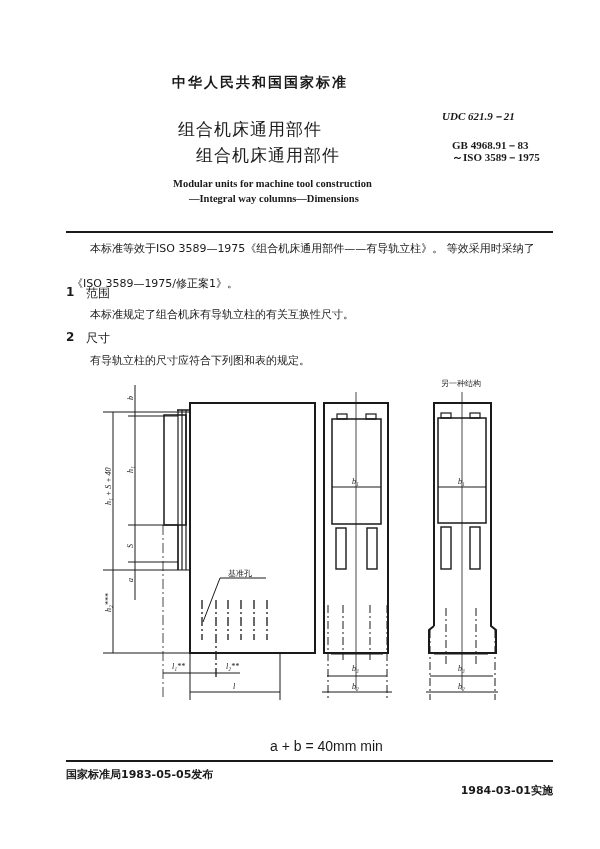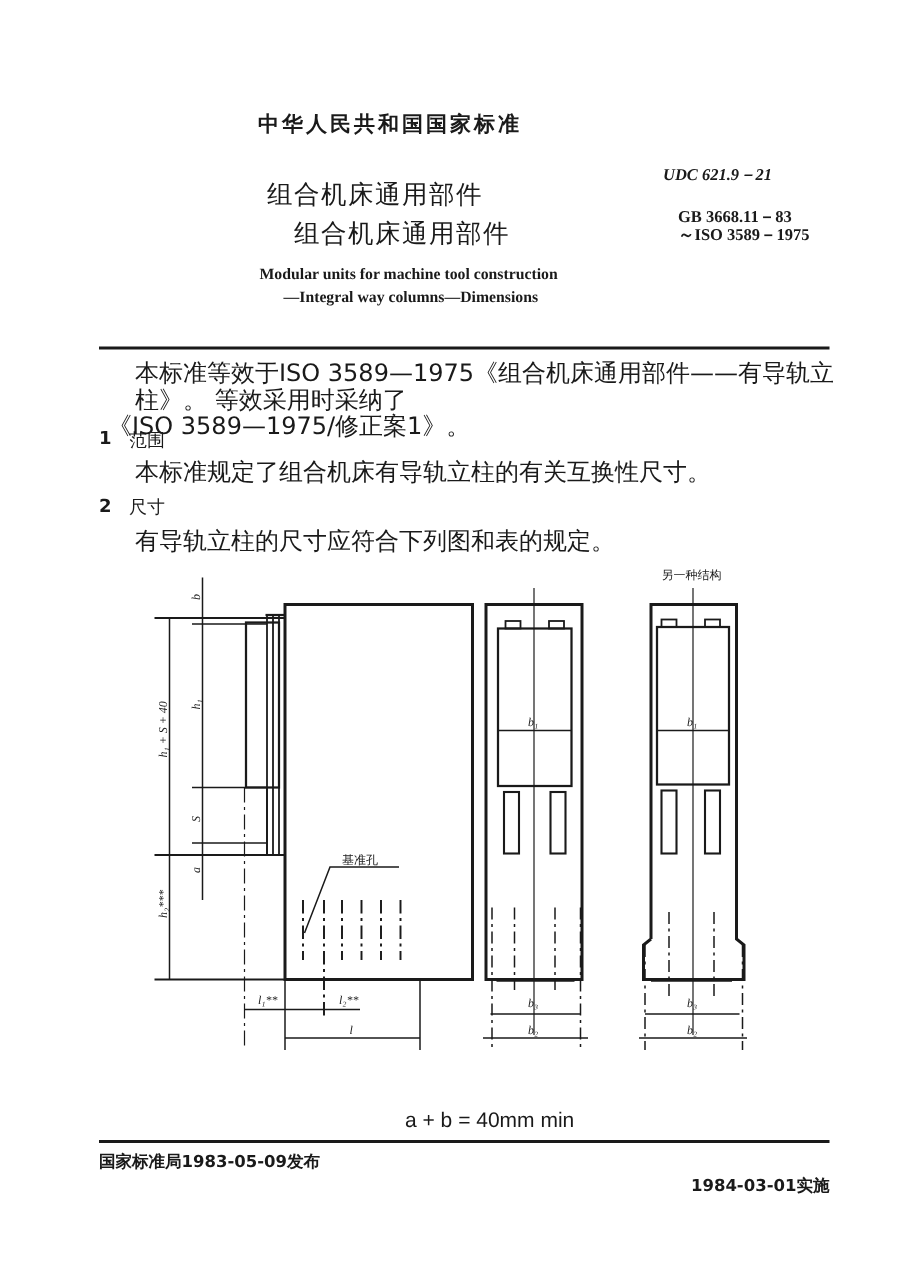--- a/index.html
+++ b/index.html
@@ -9,21 +9,21 @@
   .std-name { left: 172px; top: 74px; font-size: 14px; font-weight: bold; letter-spacing: 2px; }
   .title-cn { font-size: 17px; letter-spacing: 1px; }
   .t1 { left: 178px; top: 118px; }
   .t2 { left: 196px; top: 144px; }
   .udc { left: 442px; top: 109px; font-family: "Liberation Serif", serif; font-weight: bold; font-size: 11px; font-style: italic; }
   .gb { left: 452px; top: 139px; font-family: "Liberation Serif", serif; font-weight: bold; font-size: 11px; line-height: 12px; }
   .title-en { font-family: "Liberation Serif", serif; font-weight: bold; font-size: 10.5px; }
   .e1 { left: 173px; top: 178px; }
   .e2 { left: 189px; top: 193px; }
   .rule-top { left: 66px; top: 231px; width: 487px; height: 2px; background: #1a1a1a; }
-  .para { font-size: 16px; line-height: 18px; }
+  .para { font-size: 11px; line-height: 18px; }
   .p1 { left: 90px; top: 240px; width: 480px; }
   .p1b { left: 72px; top: 258px; margin-top: 17px; }
   .sec { font-size: 12px; }
   .s1n { left: 66px; top: 285px; font-weight: bold; }
   .s1t { left: 86px; top: 285px; }
   .p2 { left: 90px; top: 306px; }
   .s2n { left: 66px; top: 330px; font-weight: bold; }
   .s2t { left: 86px; top: 330px; }
   .p3 { left: 90px; top: 352px; }
   svg.fig { position: absolute; left: 0; top: 0; }
@@ -35,21 +35,21 @@
   .eff { right: 47px; top: 767px; font-size: 11px; font-weight: bold; margin-top: 16px; }
 </style>
 </head>
 <body>
 
 <div class="abs std-name">中华人民共和国国家标准</div>
 <div class="abs title-cn t1">组合机床通用部件</div>
 <div class="abs title-cn t2">组合机床通用部件</div>
 <div class="abs udc">UDC 621.9－21</div>
 <div class="abs gb">
-  <div>GB 3668.11－83</div>
+  <div>GB 4968.91－83</div>
   <div>～ISO 3589－1975</div>
 </div>
 <div class="abs title-en e1">Modular units for machine tool construction</div>
 <div class="abs title-en e2">—Integral way columns—Dimensions</div>
 
 <div class="abs rule-top"></div>
 
 <div class="abs para p1">本标准等效于ISO 3589—1975《组合机床通用部件——有导轨立柱》。 等效采用时采纳了</div>
 <div class="abs para p1b">《ISO 3589—1975/修正案1》。</div>
 
@@ -150,14 +150,14 @@
   </g>
   <text class="cn-small" x="441" y="386" stroke="none">另一种结构</text>
   <text class="lbl" x="458" y="484" stroke="none">b₁</text>
   <text class="lbl" x="458" y="671" stroke="none">b₃</text>
   <text class="lbl" x="458" y="689" stroke="none">b₂</text>
 </svg>
 
 <div class="abs formula">a + b = 40mm  min</div>
 
 <div class="abs rule-bot"></div>
-<div class="abs pub">国家标准局1983-05-09发布</div>
+<div class="abs pub">国家标准局1983-05-05发布</div>
 <div class="abs eff">1984-03-01实施</div>
 
 </body></html>

